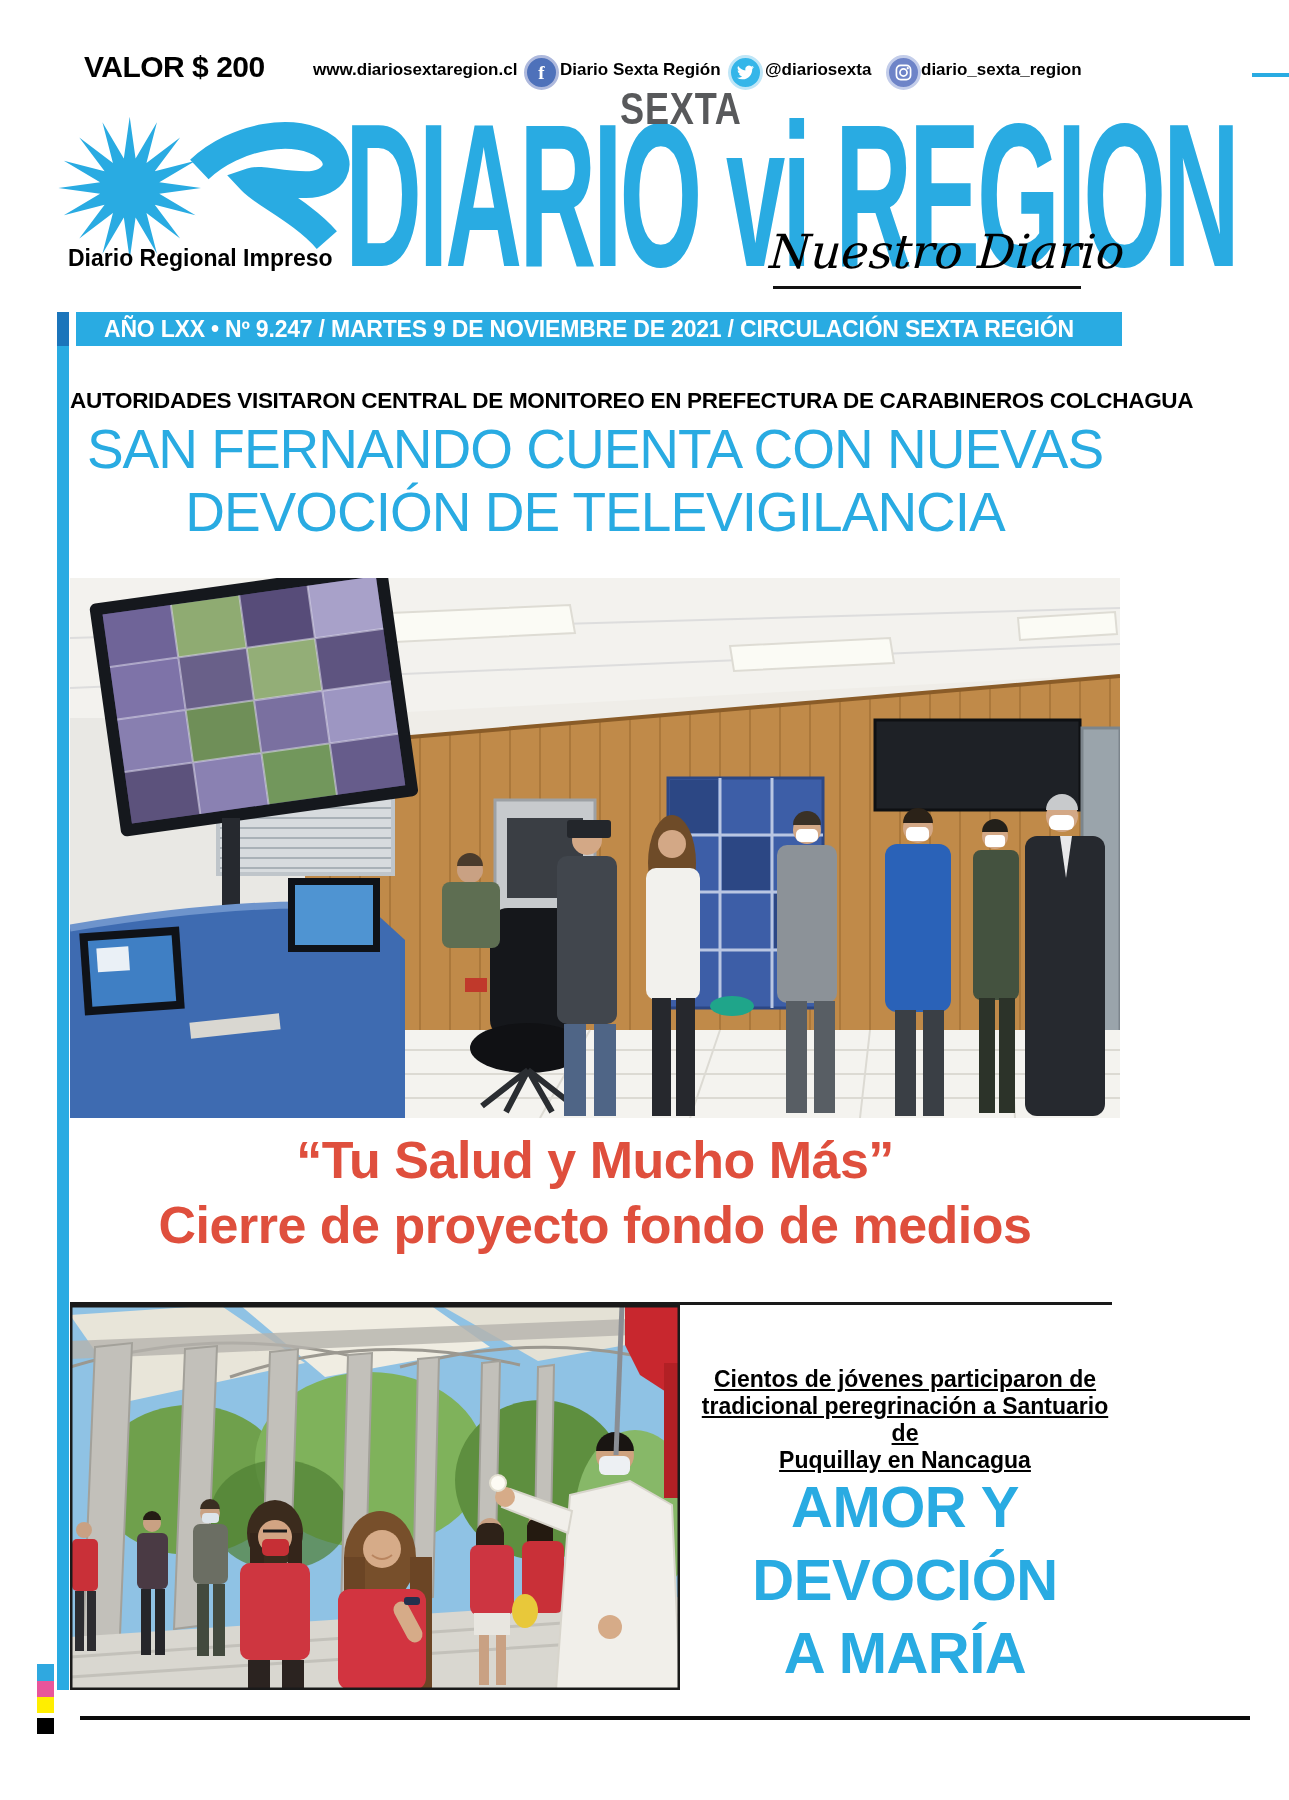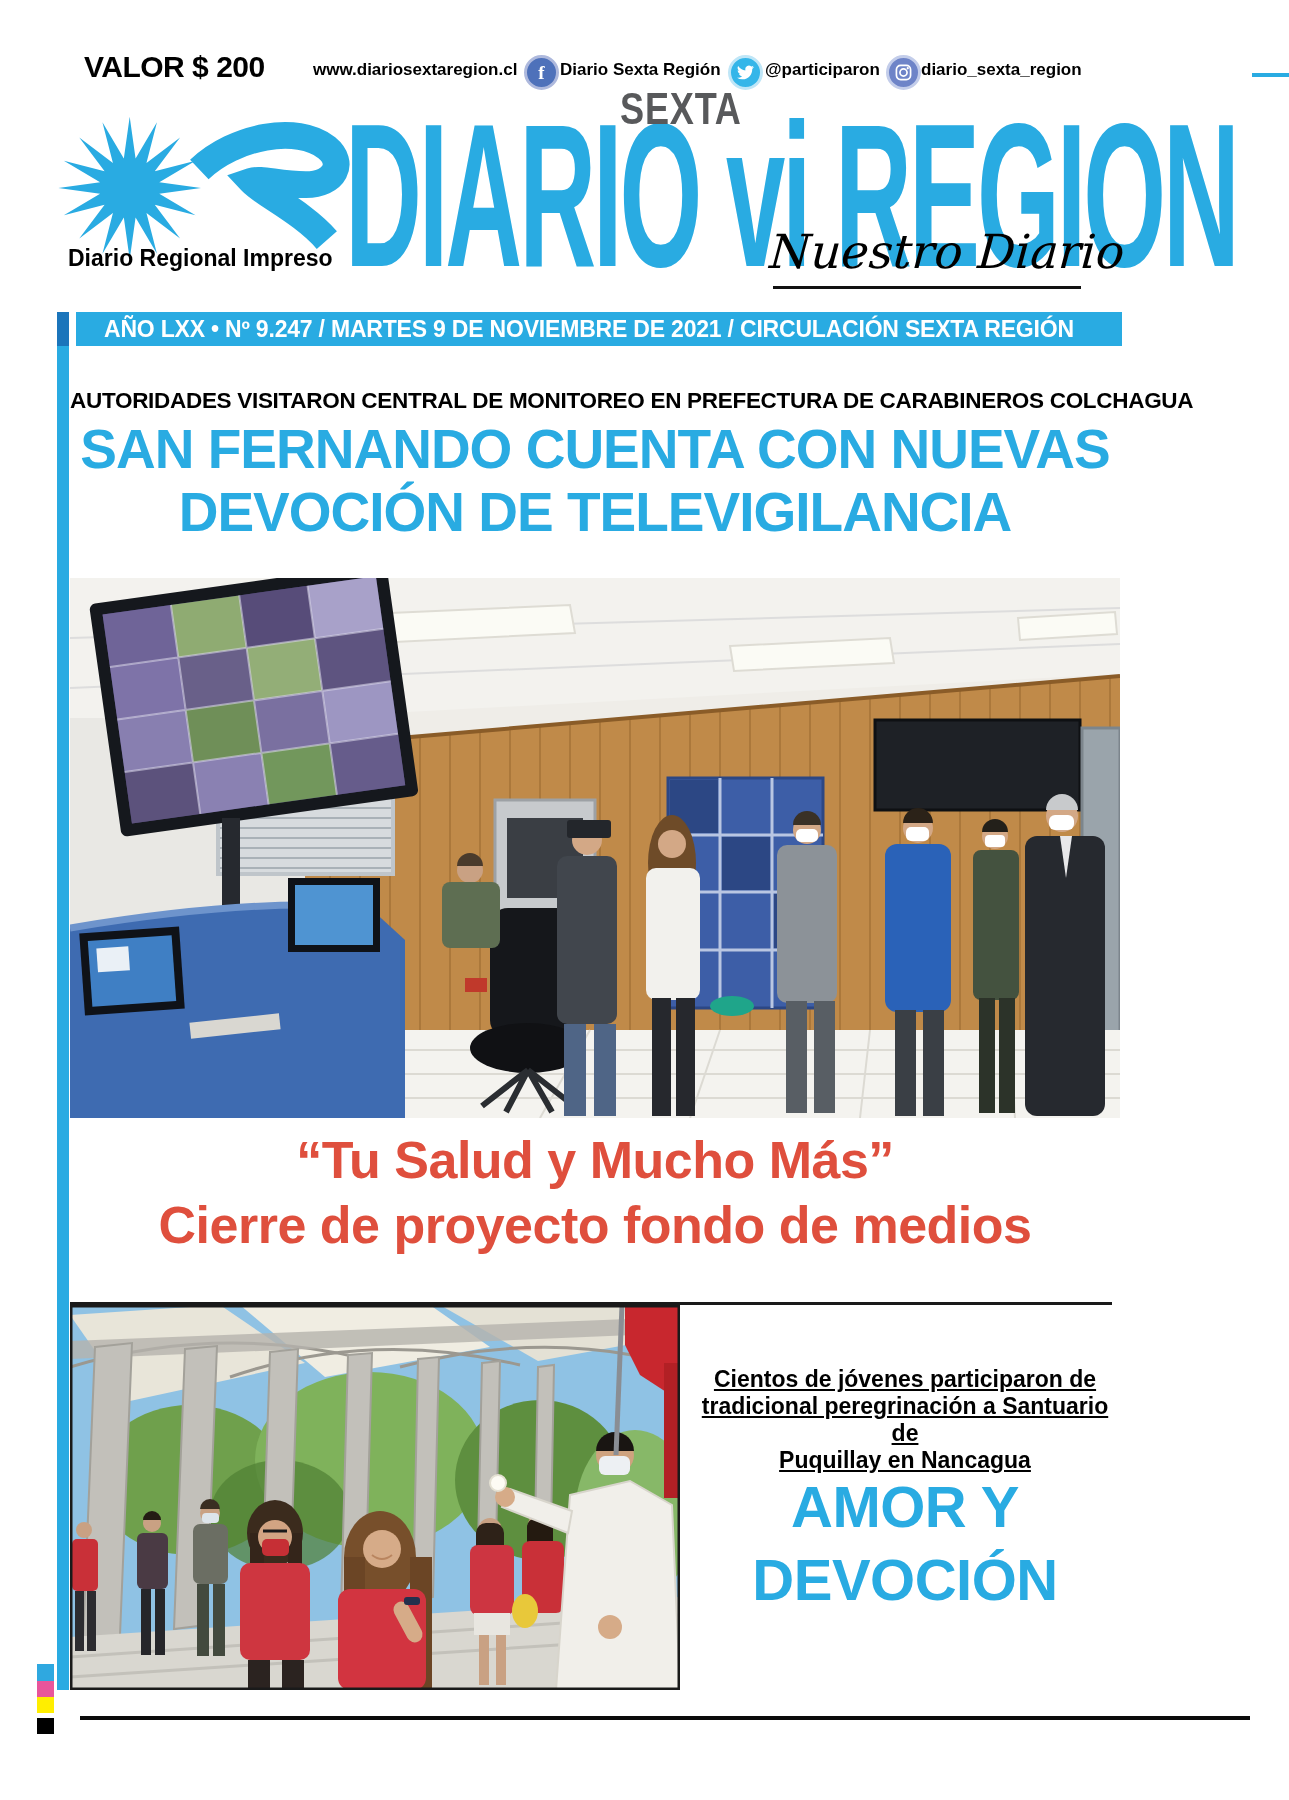--- a/index.html
+++ b/index.html
@@ -31,21 +31,21 @@
   
   .bar-accent{left:57px;top:312px;width:12px;height:34px;background:#1b75bb;}
   .issue-bar{left:76px;top:312px;width:1046px;height:34px;background:#29abe2;}
   .issue-bar span{display:block;color:#fff;font-weight:bold;font-size:23px;
       line-height:34px;padding-left:28px;letter-spacing:-.2px;white-space:nowrap;}
   .left-stripe{left:57px;top:346px;width:12px;height:1344px;background:#29abe2;}
   
   .kicker{left:70px;top:388px;width:1050px;text-align:center;font-size:22.5px;
       font-weight:bold;letter-spacing:-.3px;white-space:nowrap;}
   .headline1{left:70px;top:418px;width:1050px;text-align:center;color:#29abe2;
-      font-weight:bold;font-size:55px;line-height:63px;letter-spacing:-1px;}
+      font-weight:normal;font-size:55px;line-height:63px;letter-spacing:-1px;}
   
   .headline2{left:70px;top:1128px;width:1050px;text-align:center;color:#df4f3d;
       font-weight:bold;font-size:52px;line-height:65px;letter-spacing:-.5px;}
   
   .rule-mid{left:70px;top:1302px;width:1042px;height:3px;background:#1a1a1a;}
   .kicker3{left:693px;top:1366px;width:424px;text-align:center;font-size:23px;
       font-weight:bold;line-height:27px;text-decoration:underline;}
   .headline3{left:693px;top:1450px;width:424px;text-align:center;color:#29abe2;
       font-weight:bold;font-size:58px;line-height:73px;letter-spacing:-.5px;margin-top:20px;}
   
@@ -61,21 +61,21 @@
 <div class="abs soc-label" style="left:313px">www.diariosextaregion.cl</div>
 <div class="abs soc-icon fb" style="left:524px">
     <span>f</span>
   </div>
 <div class="abs soc-label" style="left:560px">Diario Sexta Región</div>
 <div class="abs soc-icon tw" style="left:728px">
   <svg width="17" height="15" viewBox="0 0 24 20">
       <path fill="#fff" d="M24 2.4c-.9.4-1.8.7-2.8.8 1-.6 1.8-1.6 2.1-2.7-.9.6-2 1-3.1 1.2A4.9 4.9 0 0 0 11.8 6c0 .4 0 .8.1 1.1A14 14 0 0 1 1.7.9 4.9 4.9 0 0 0 3.2 7.5c-.8 0-1.6-.2-2.2-.6v.1c0 2.4 1.7 4.4 3.9 4.8-.4.1-.8.2-1.3.2-.3 0-.6 0-.9-.1.6 2 2.4 3.4 4.6 3.4A9.9 9.9 0 0 1 0 17.4 14 14 0 0 0 7.5 19.6c9.1 0 14-7.5 14-14v-.6c1-.7 1.8-1.6 2.5-2.6z"></path>
     </svg>
 </div>
-<div class="abs soc-label" style="left:765px">@participaron</div>
+<div class="abs soc-label" style="left:765px">@diariosexta</div>
 <div class="abs soc-icon ig" style="left:886px">
   <svg width="17" height="17" viewBox="0 0 24 24">
       <rect x="2" y="2" width="20" height="20" rx="6" fill="none" stroke="#fff" stroke-width="2.4"></rect>
       <circle cx="12" cy="12" r="5" fill="none" stroke="#fff" stroke-width="2.4"></circle>
       <circle cx="18" cy="6" r="1.6" fill="#fff"></circle>
     </svg>
 </div>
 <div class="abs soc-label" style="left:921px">diario_sexta_region</div>
 <div class="abs topline"></div>
 
@@ -384,19 +384,20 @@
 </svg>
 
 <div class="abs kicker3">
   <div>Cientos de jóvenes participaron de</div>
   <div>tradicional peregrinación a Santuario de</div>
   <div>Puquillay en Nancagua</div>
 </div>
 <div class="abs headline3">
   <div>AMOR Y</div>
   <div>DEVOCIÓN</div>
+  <div>A MARÍA</div>
 </div>
 
 <div class="abs cmyk" style="top:1664px;background:#2fa8e0"></div>
 <div class="abs cmyk" style="top:1681px;background:#e8559b"></div>
 <div class="abs cmyk" style="top:1697px;height:16px;background:#ffee00"></div>
 <div class="abs cmyk" style="top:1718px;height:16px;background:#000"></div>
 <div class="abs rule-bottom"></div>
 
 </body></html>

